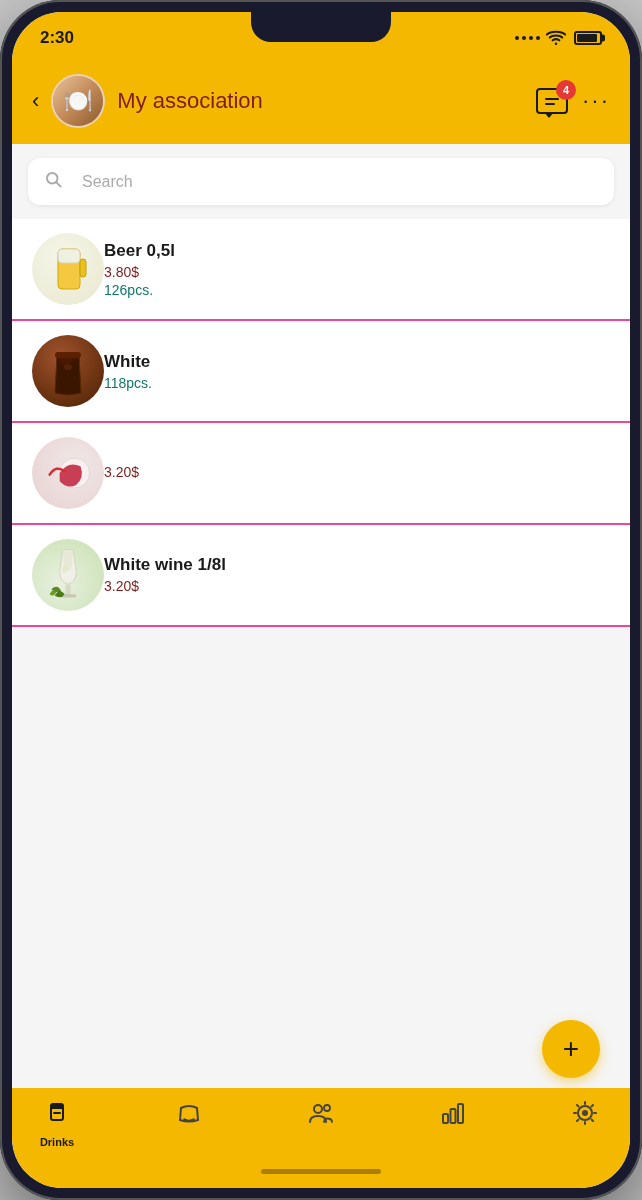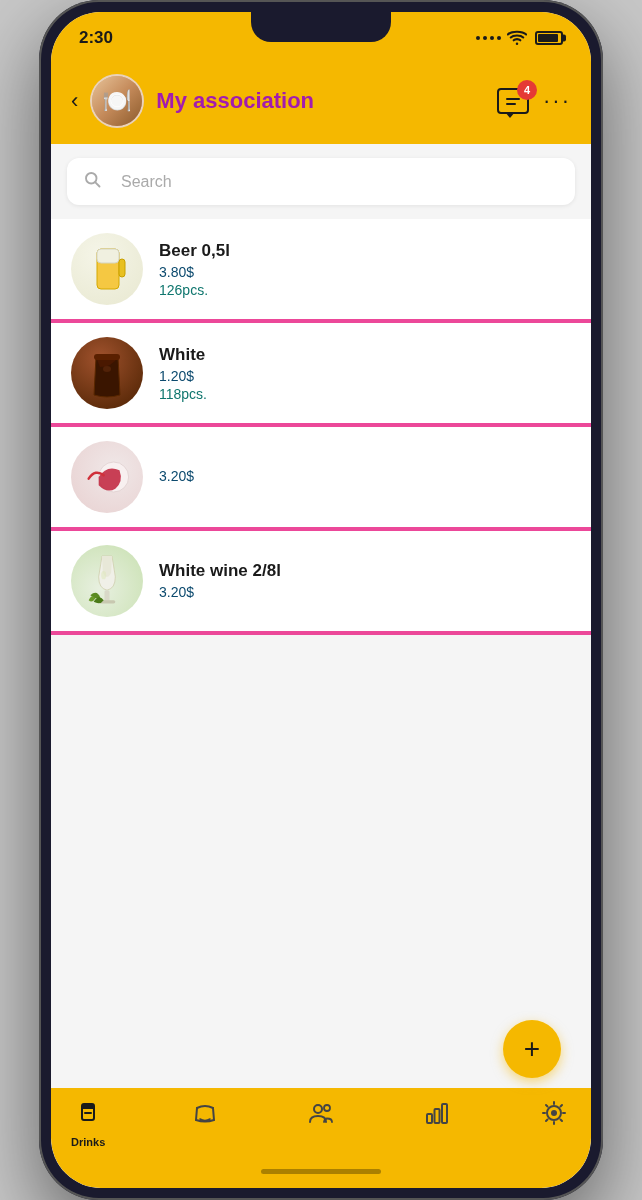--- a/index.html
+++ b/index.html
@@ -7,21 +7,21 @@
     body {
       background: #c8c8c8;
       display: flex;
       justify-content: center;
       align-items: center;
       min-height: 100vh;
       font-family: -apple-system, BlinkMacSystemFont, 'Helvetica Neue', sans-serif;
     }
 
     .phone-frame {
-      width: 564px;
+      width: 642px;
       height: 1200px;
       background: #1a1a2e;
       border-radius: 60px;
       padding: 12px;
       position: relative;
       box-shadow: 0 30px 80px rgba(0,0,0,0.5), inset 0 0 0 2px #555;
     }
 
     .phone-inner {
       width: 100%;
@@ -146,22 +146,22 @@
 
     
     .avatar-inner::before {
       content: '🍽️';
       font-size: 24px;
     }
 
     .header-title {
       flex: 1;
       font-size: 22px;
-      font-weight: 700;
-      color: #a21caf;
+      font-weight: 400;
+      color: #7f1d1d;
     }
 
     .header-actions {
       display: flex;
       align-items: center;
       gap: 14px;
     }
 
     .msg-btn {
       position: relative;
@@ -253,22 +253,21 @@
       color: #aaa;
       font-size: 16px;
     }
 
     
     .list-item {
       background: white;
       display: flex;
       align-items: center;
       padding: 14px 20px;
-      gap: 16px;
-      border-bottom: 4px solid #ec4899;
+      border-bottom: 2px solid #ec4899;
       cursor: pointer;
     }
 
     .item-image {
       width: 72px;
       height: 72px;
       border-radius: 50%;
       flex-shrink: 0;
       overflow: hidden;
       display: flex;
@@ -299,21 +298,21 @@
 
     .item-name {
       font-size: 17px;
       font-weight: 600;
       color: #1a1a1a;
       margin-bottom: 3px;
     }
 
     .item-price {
       font-size: 14px;
-      color: #0c4a6e;
+      color: #7f1d1d;
       margin-bottom: 2px;
     }
 
     .item-qty {
       font-size: 14px;
       color: #0f766e;
     }
 
     
     .fab {
@@ -479,21 +478,20 @@
           <div class="item-image cola-img">
             <svg width="38" height="52" viewBox="0 0 38 52" fill="none">
               <path d="M8 10 L6 48 Q19 52 32 48 L30 10 Z" fill="#3a1500" stroke="#5a2800" stroke-width="1"></path>
               <path d="M8 10 L30 10 Q24 20 12 20 Z" fill="#4a1800"></path>
               <rect x="6" y="7" width="26" height="6" rx="3" fill="#5a2000"></rect>
               <ellipse cx="19" cy="22" rx="4" ry="3" fill="#6a3010" opacity="0.5"></ellipse>
             </svg>
           </div>
           <div class="item-info">
             <div class="item-name">White</div>
-            <div class="item-price">1.20$</div>
             <div class="item-qty">118pcs.</div>
           </div>
         </div>
 
         <div class="list-item">
           <div class="item-image redwine-img">
             <svg width="50" height="50" viewBox="0 0 60 60" fill="none">
               <ellipse cx="38" cy="30" rx="18" ry="18" fill="#f8f0f0" stroke="#e0d0d0" stroke-width="1"></ellipse>
               <path d="M20 30 Q30 15 45 22 Q50 36 40 44 Q30 50 20 40 Z" fill="#c0203a" opacity="0.85"></path>
               <path d="M8 32 Q16 20 26 28" stroke="#d0303a" stroke-width="3" stroke-linecap="round" fill="none"></path>
@@ -512,21 +510,21 @@
               <rect x="27" y="46" width="6" height="14" rx="2" fill="#d8d8c8"></rect>
               <rect x="20" y="58" width="20" height="4" rx="2" fill="#c8c8b0"></rect>
               <ellipse cx="26" cy="28" rx="3" ry="5" fill="#e0e8c0" opacity="0.6"></ellipse>
 
               <path d="M10 52 Q18 45 22 55 Q16 58 10 52 Z" fill="#5a8a20"></path>
               <path d="M14 60 Q20 50 26 58 Q22 64 14 60 Z" fill="#4a7a18"></path>
               <path d="M8 58 Q12 50 16 56 Q12 62 8 58 Z" fill="#6a9a28"></path>
             </svg>
           </div>
           <div class="item-info">
-            <div class="item-name">White wine 2/8l</div>
+            <div class="item-name">White wine 1/8l</div>
             <div class="item-price">3.20$</div>
           </div>
         </div>
 
       </div>
     </div>
 
     <div class="fab">+</div>
 
     <div class="bottom-nav">

